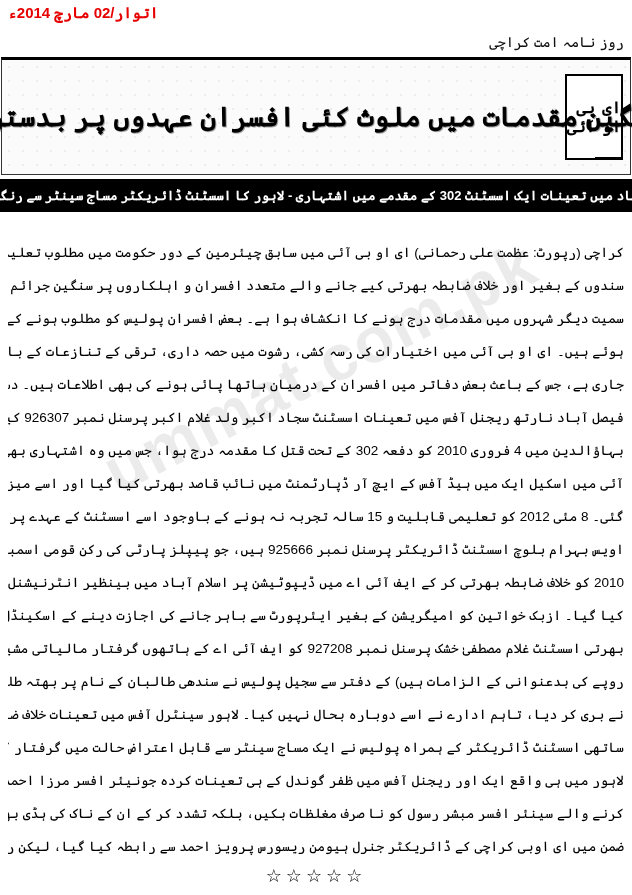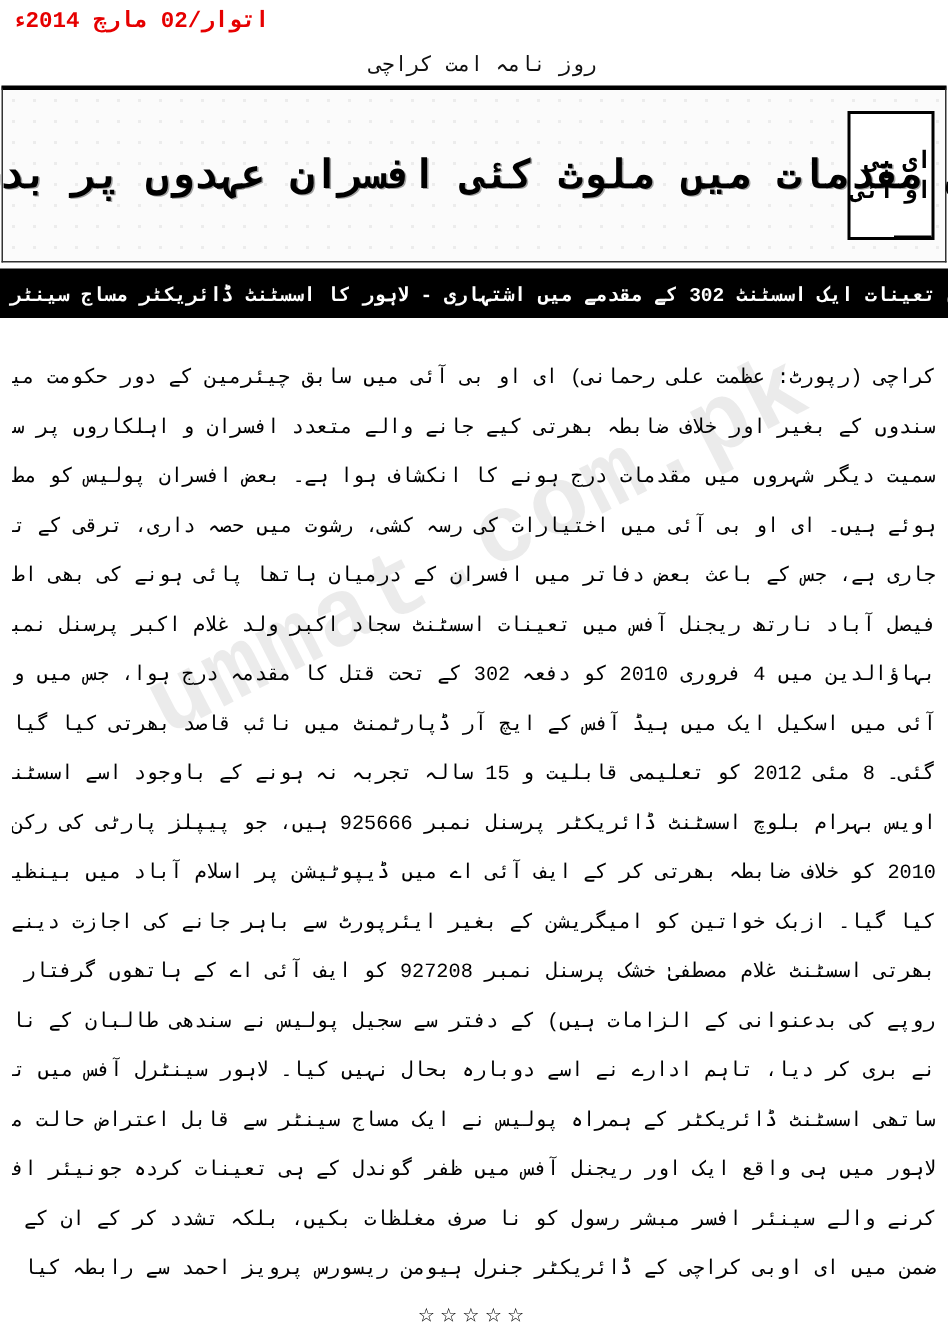--- a/index.html
+++ b/index.html
@@ -1,34 +1,34 @@
 <!DOCTYPE html>
 <html lang="ur" dir="rtl"><head>
 <meta charset="utf-8">
 <style>
   html,body{margin:0;padding:0;background:#ffffff;}
   .page{
     position:relative;
     width:632px;height:895px;
     background:#ffffff;
     overflow:hidden;
-    font-family:Liberation Mono, monospace;
+    font-family:Liberation Sans, sans-serif;
     direction:rtl;
   }
   
   .date-line{
     position:absolute;top:4px;left:8px;right:8px;
     text-align:left;
     font-size:15px;font-weight:bold;
     direction:ltr;
   }
   .date-line span{direction:rtl;unicode-bidi:embed;}
   .paper-name{
     position:absolute;top:34px;left:20px;right:8px;
-    text-align:center;
+    text-align:right;
     font-size:14px;color:#111;
   }
   
   .headline-box{
     position:absolute;top:57px;left:1px;right:1px;height:118px;
     border:1px solid #333;
     border-top:3px solid #000;
     background-color:#fbfbfb;
     background-image:radial-gradient(rgba(0,0,0,0.06) 1.2px, transparent 1.3px);
     background-size:14px 14px;

